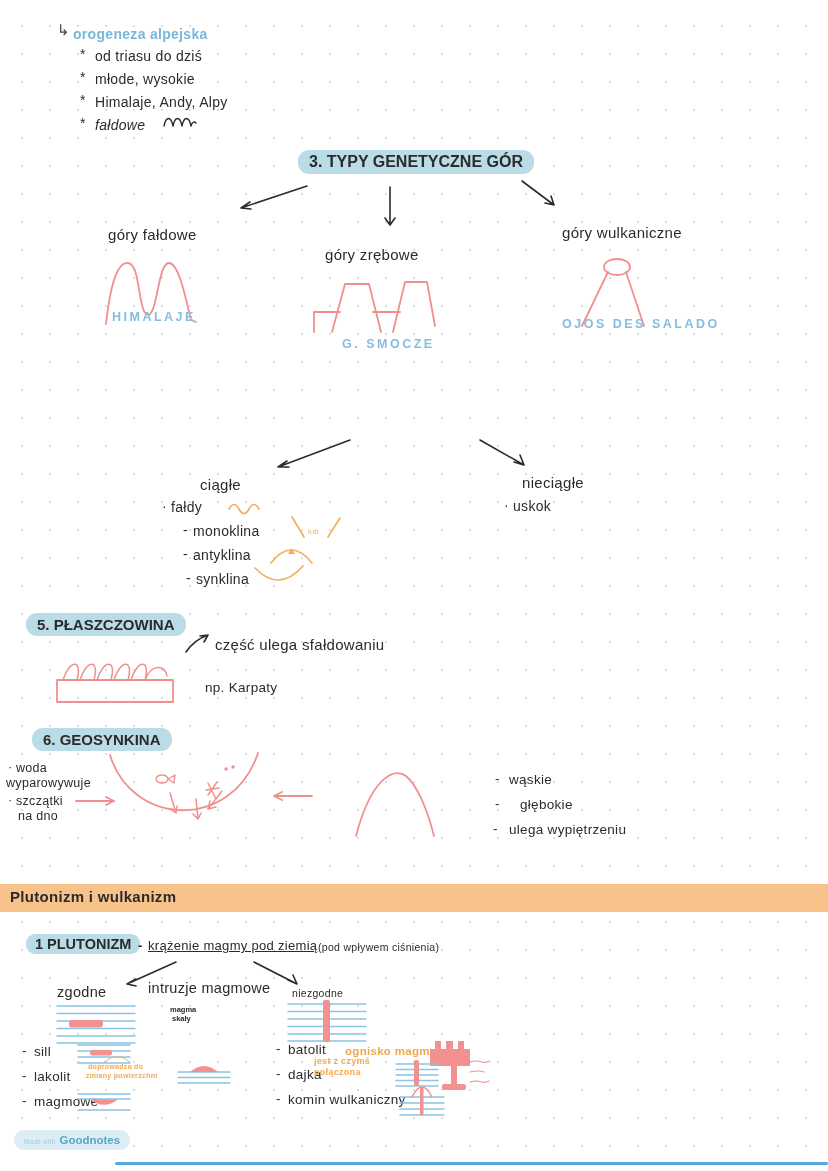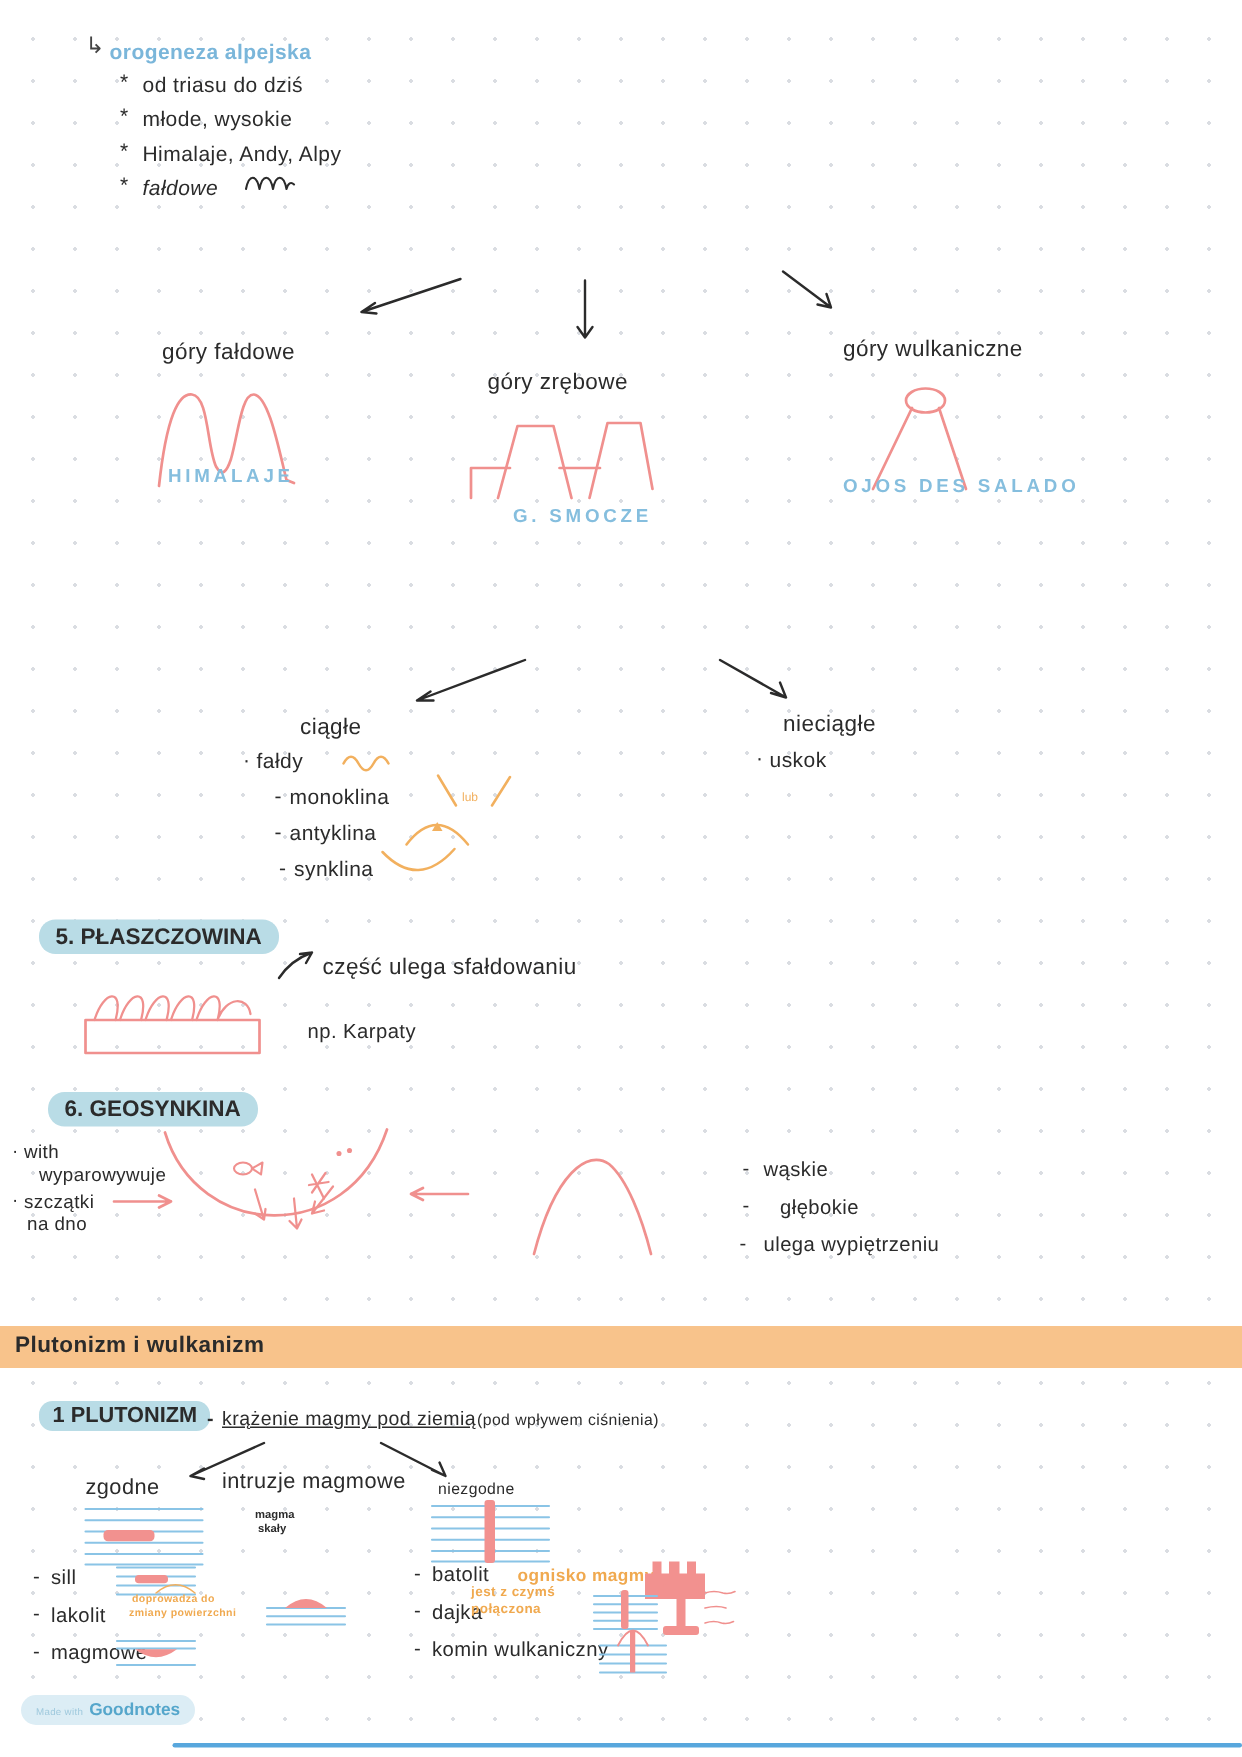--- a/index.html
+++ b/index.html
@@ -43,20 +43,21 @@
   <div class="t" style="left:80px;top:69px;font-size:14px;">*</div>
   <div class="t" style="left:95px;top:71px;font-size:14px;">młode, wysokie</div>
   <div class="t" style="left:80px;top:92px;font-size:14px;">*</div>
   <div class="t" style="left:95px;top:94px;font-size:14px;">Himalaje, Andy, Alpy</div>
   <div class="t" style="left:80px;top:115px;font-size:14px;">*</div>
   <div class="t" style="left:95px;top:117px;font-size:14px;font-style:italic;">fałdowe</div>
   <svg style="left:162px;top:113px;" width="36" height="18">
     <path class="ink" style="stroke-width:1.4" d="M2,13 C4,3 9,3 11,13 C13,3 18,3 20,13 C22,3 27,3 29,13 C30,9 32,8 34,10"></path>
   </svg>
 
+  <div class="hl" style="left:298px;top:150px;font-size:16px;">3. TYPY GENETYCZNE GÓR</div>
   <svg style="left:235px;top:184px;" width="76" height="28">
     <path class="ink" d="M72,2 L6,24 M6,24 l9,-6 M6,24 l10,1"></path>
   </svg>
   <svg style="left:382px;top:187px;" width="16" height="44">
     <path class="ink" d="M8,0 L8,38 M8,38 l-5,-7 M8,38 l5,-7"></path>
   </svg>
   <svg style="left:520px;top:179px;" width="42" height="32">
     <path class="ink" d="M2,2 L34,26 M34,26 l-9,-2 M34,26 l-3,-9"></path>
   </svg>
 
@@ -124,22 +125,22 @@
     <path class="pink" style="stroke-width:1.5" d="M8,28 C14,8 28,6 22,28 M25,28 C31,8 45,6 39,28 M42,28 C48,8 62,6 56,28 M59,28 C65,8 79,6 73,28 M76,28 C82,8 96,6 90,28 M90,28 C96,12 110,12 112,24"></path>
   </svg>
   <svg style="left:184px;top:632px;" width="28" height="22">
     <path class="ink" d="M2,20 Q10,8 24,3 M24,3 l-8,1 M24,3 l-4,7"></path>
   </svg>
   <div class="t" style="left:215px;top:636px;font-size:15px;">część ulega sfałdowaniu</div>
   <div class="t" style="left:205px;top:680px;font-size:13.5px;">np. Karpaty</div>
 
   <div class="hl" style="left:32px;top:728px;font-size:15px;">6. GEOSYNKINA</div>
   <div class="t" style="left:8px;top:760px;font-size:12.5px;">·</div>
-  <div class="t" style="left:16px;top:761px;font-size:12.5px;">with</div>
-  <div class="t" style="left:26px;top:776px;font-size:12.5px;text-align:right;">wyparowywuje</div>
+  <div class="t" style="left:16px;top:761px;font-size:12.5px;">woda</div>
+  <div class="t" style="left:6px;top:776px;font-size:12.5px;text-align:right;">wyparowywuje</div>
   <div class="t" style="left:8px;top:793px;font-size:12.5px;">·</div>
   <div class="t" style="left:16px;top:794px;font-size:12.5px;">szczątki</div>
   <div class="t" style="left:18px;top:809px;font-size:12.5px;">na dno</div>
 
   <svg style="left:74px;top:795px;" width="48" height="12">
     <path class="pink" d="M2,6 L40,6 M40,6 l-8,-4 M40,6 l-8,4"></path>
   </svg>
   <svg style="left:104px;top:753px;" width="160" height="90">
     <path class="pink" d="M6,2 C28,74 128,78 154,0"></path>
     <ellipse class="pink" style="stroke-width:1.4" cx="58" cy="26" rx="6" ry="4"></ellipse>

